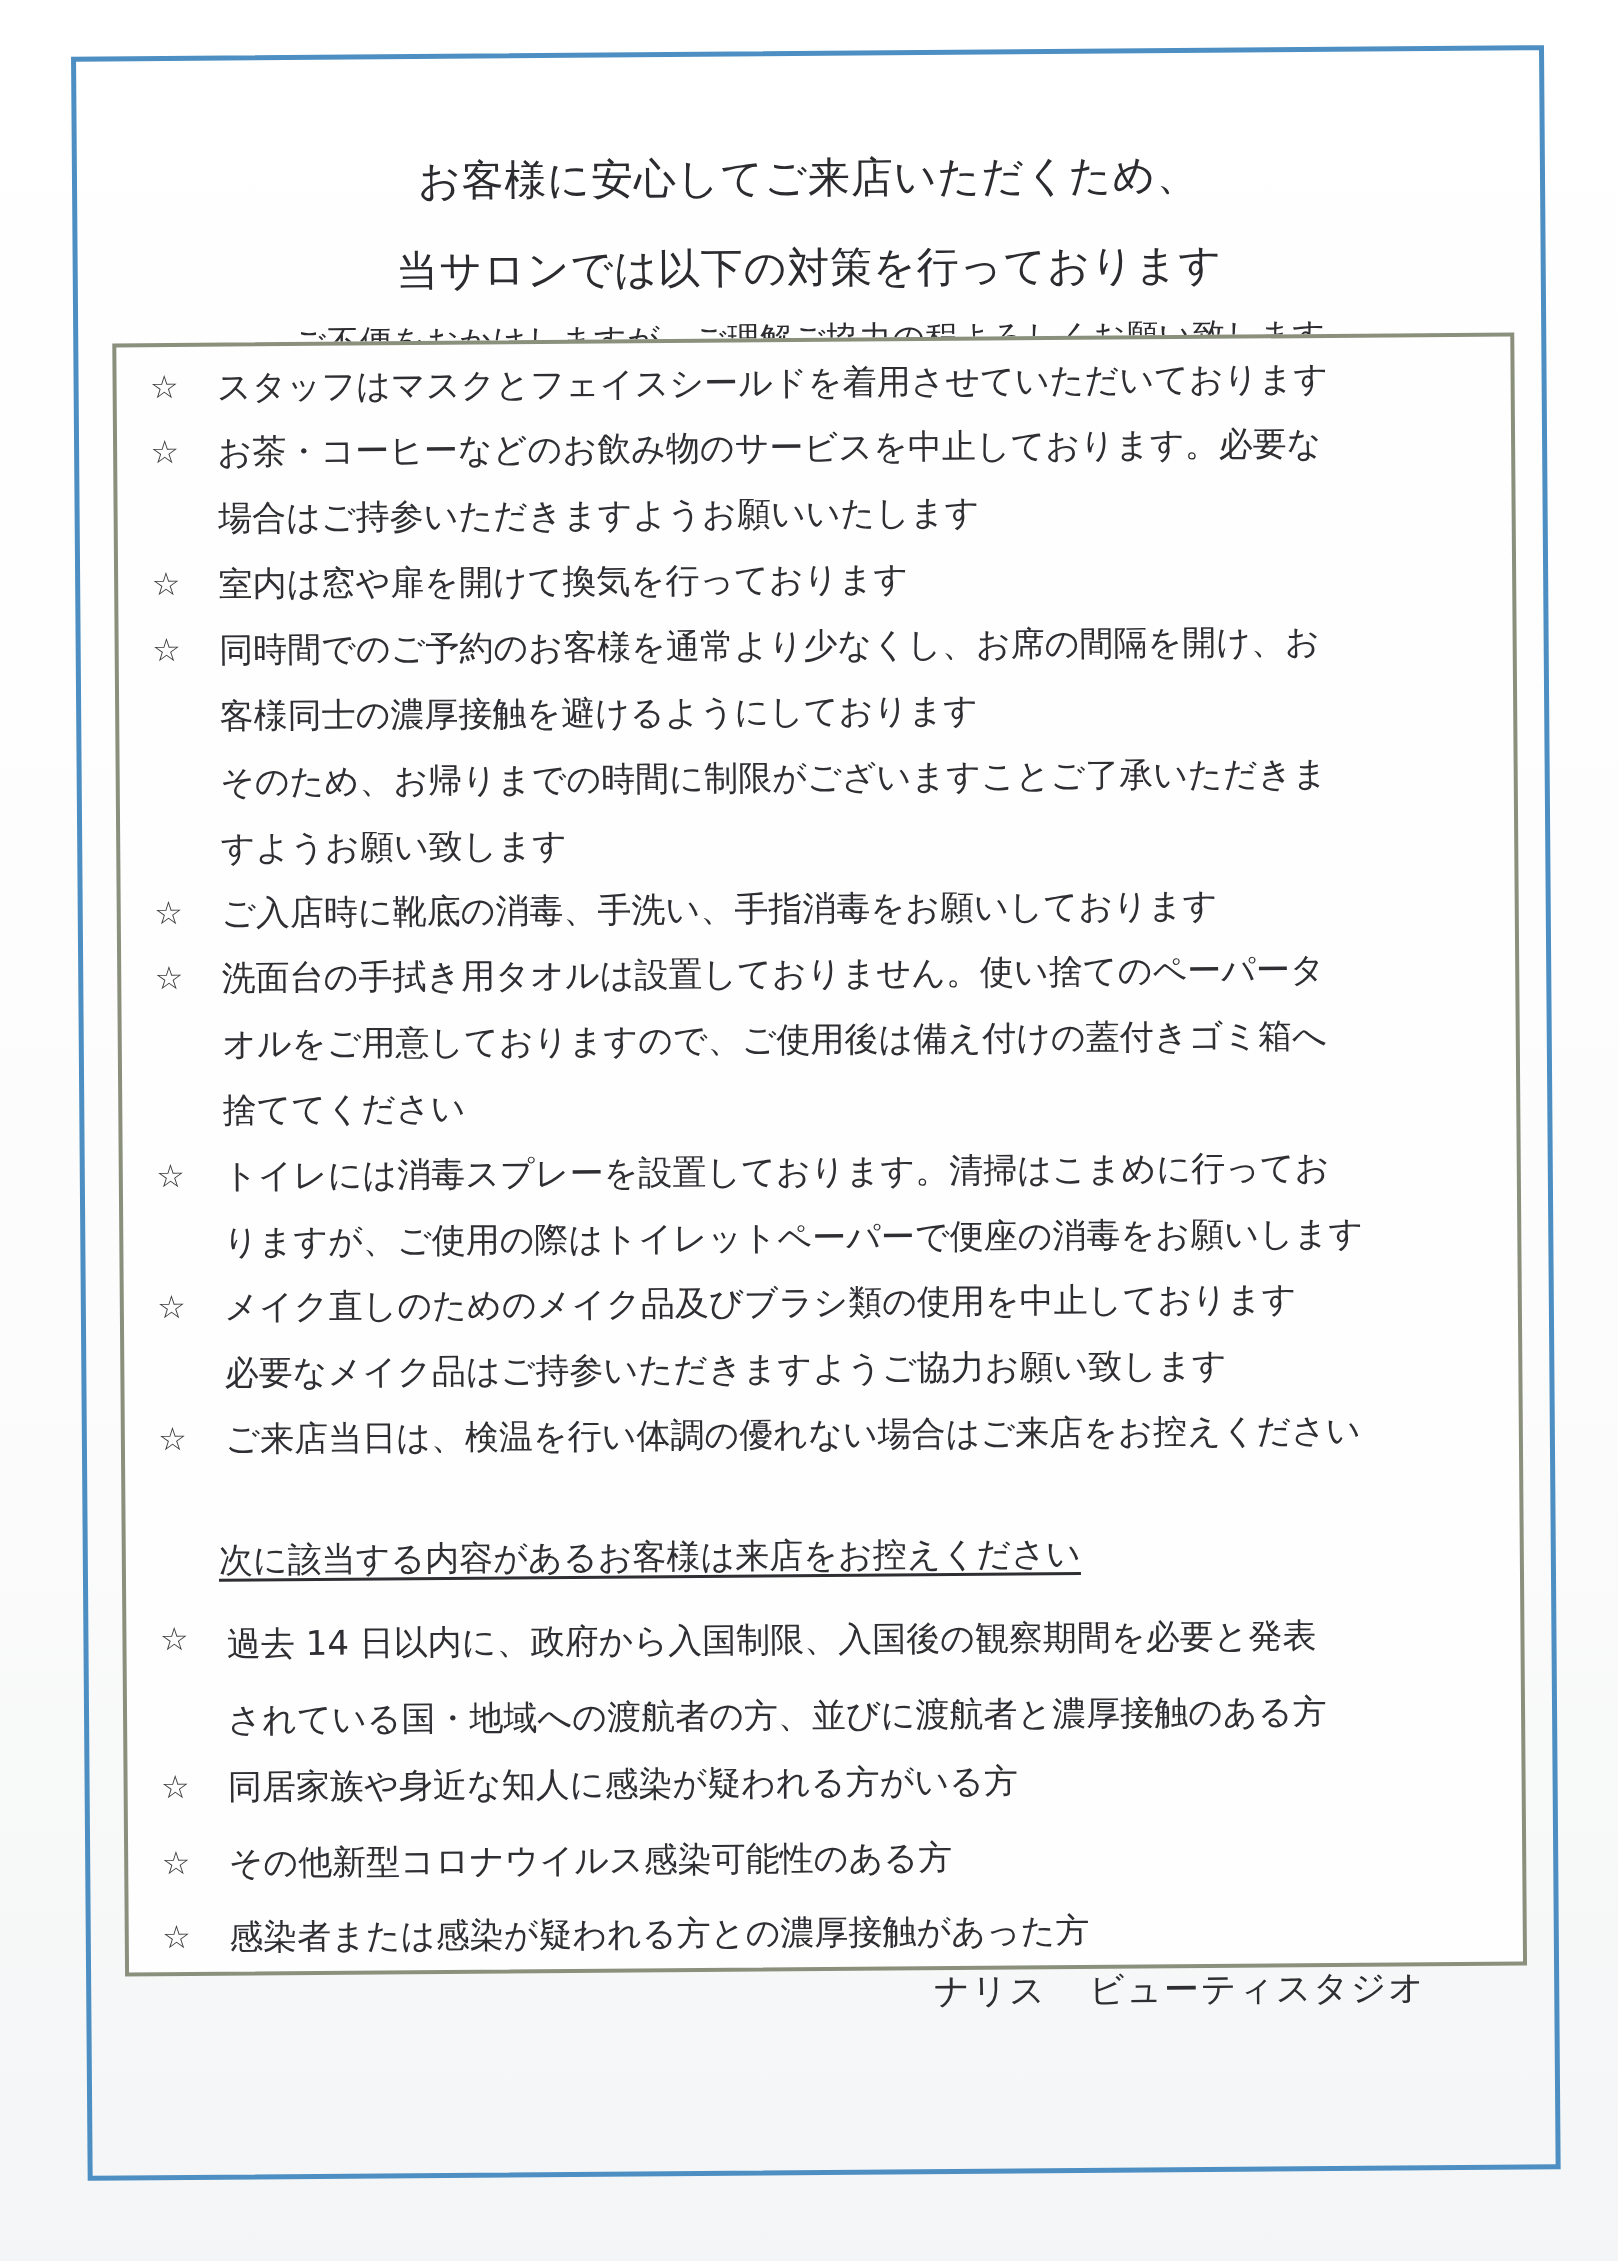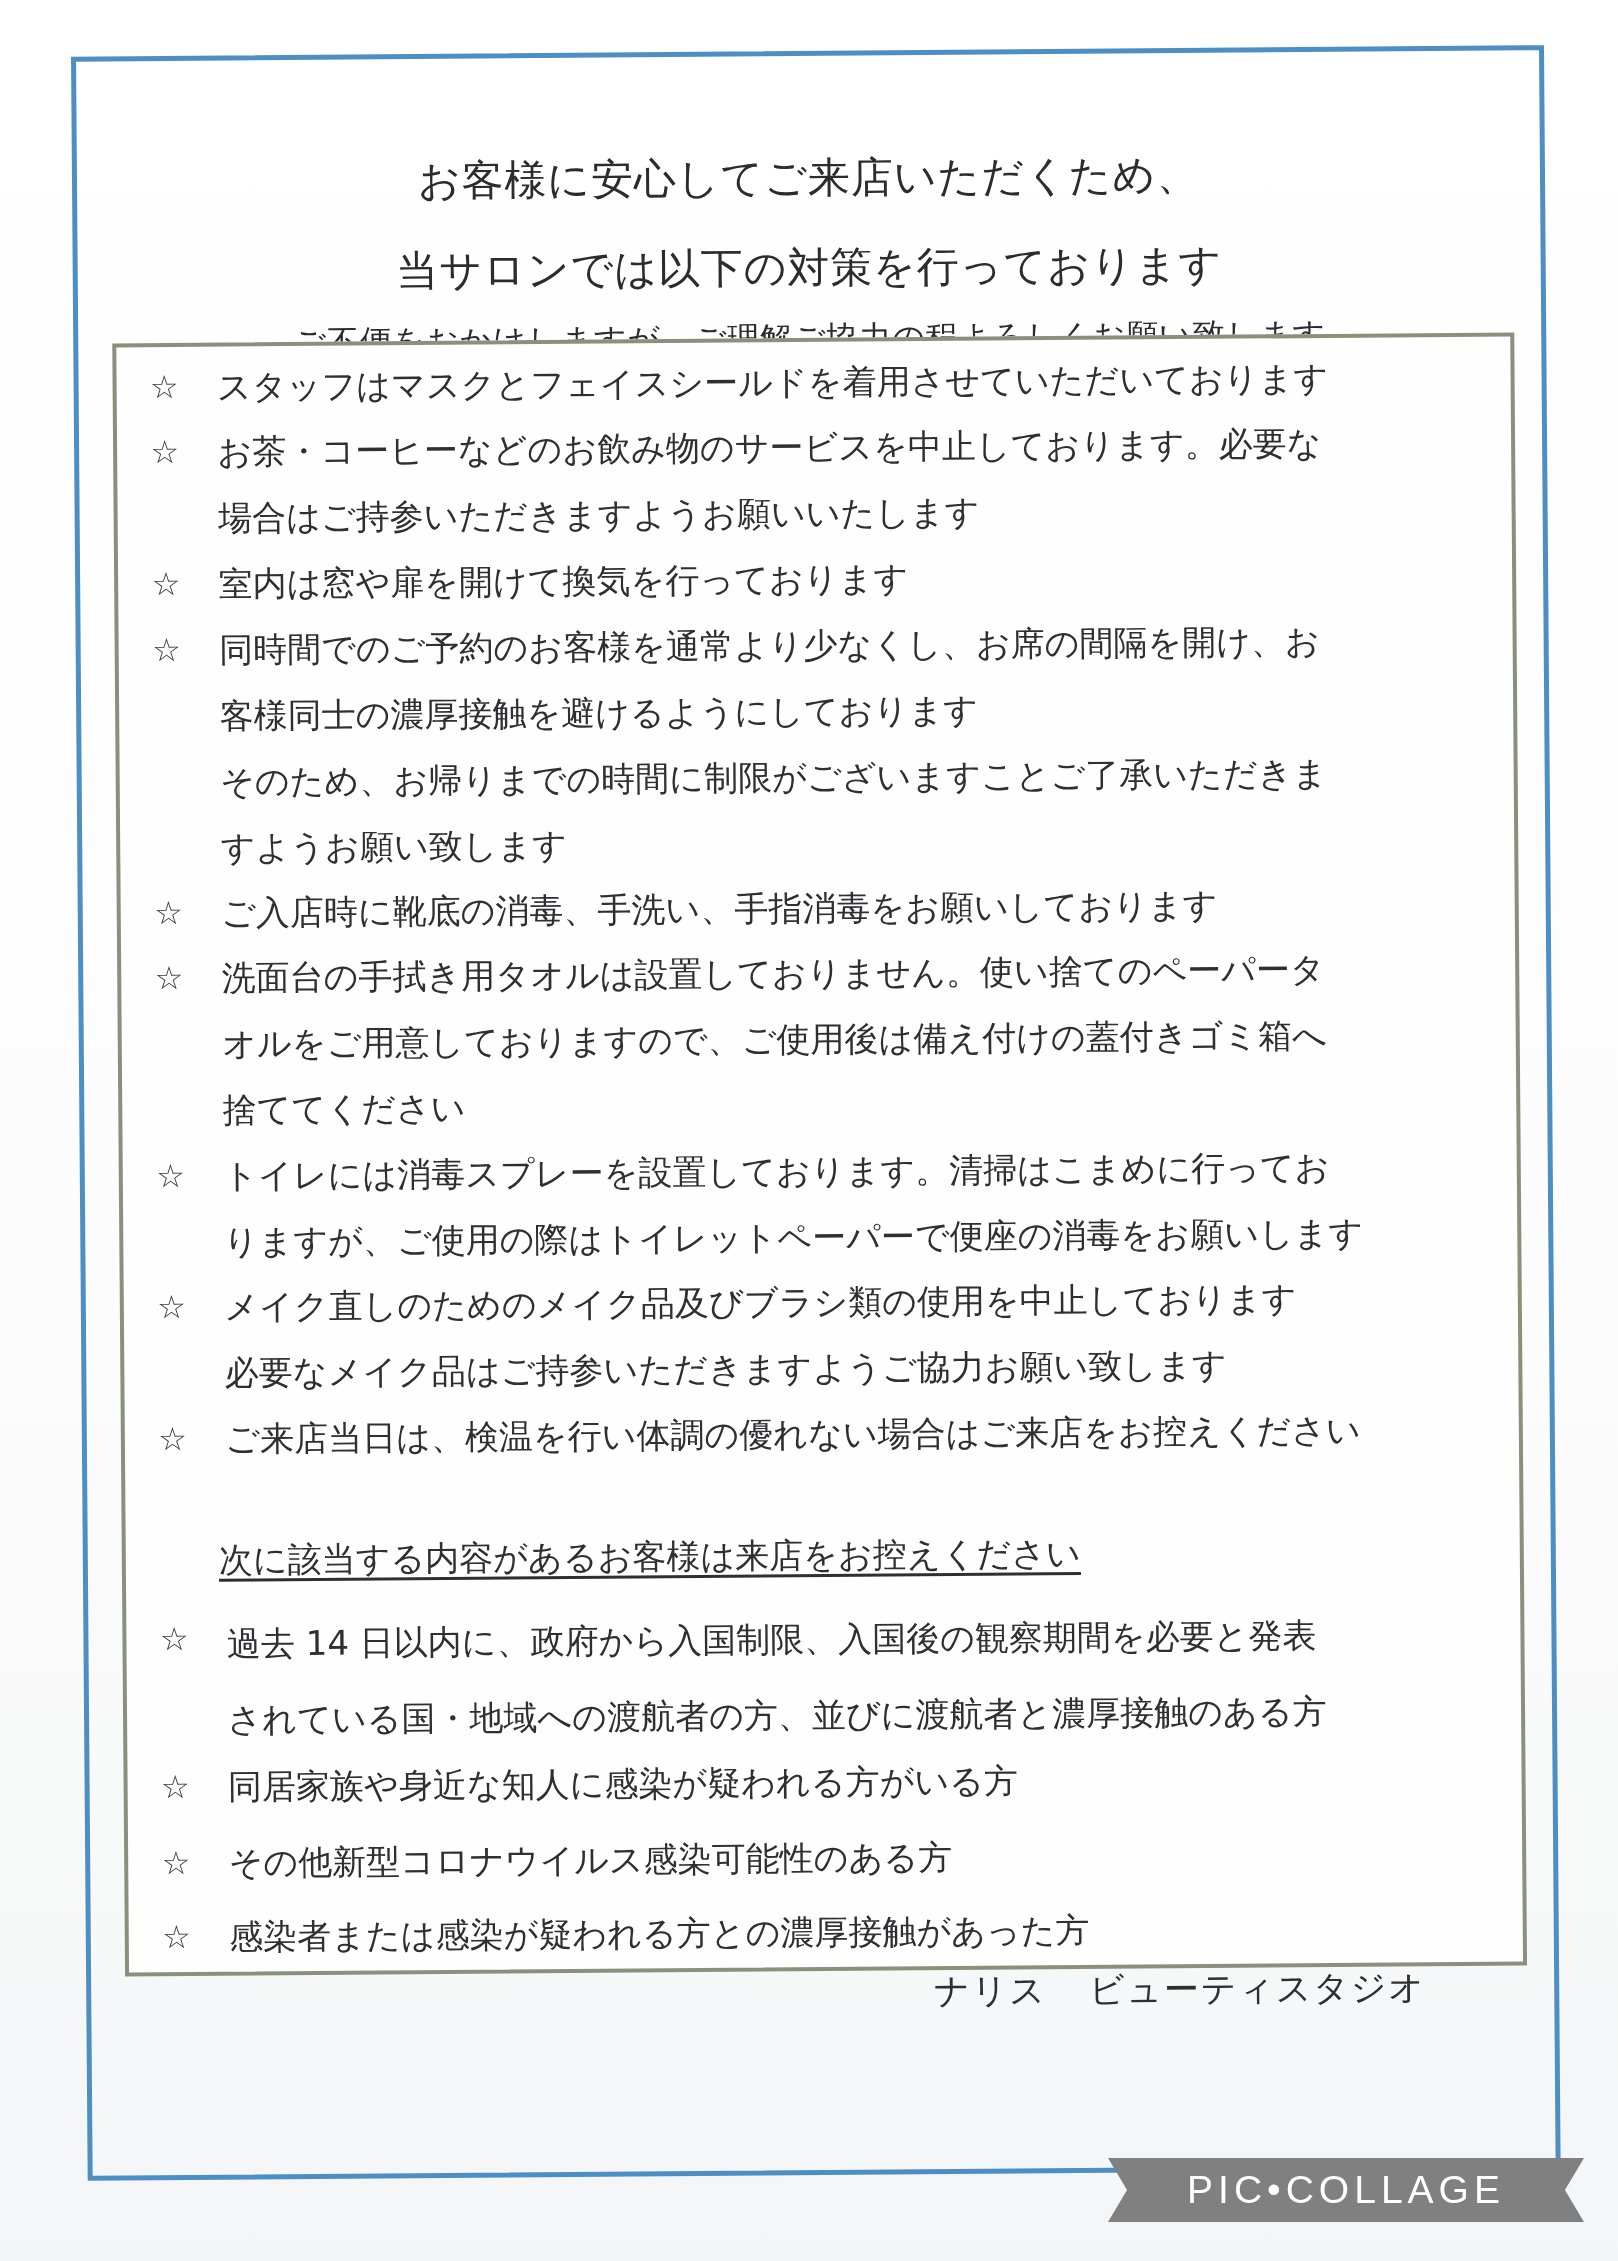--- a/index.html
+++ b/index.html
@@ -232,15 +232,14 @@
 
       </div>
     </div>
 
     <div class="signature">
       <span>ナリス</span><span class="gap"></span><span>ビューティスタジオ</span>
     </div>
 
   </div>
 
-  <div class="watermark">PIC•COLLAGE</div>
 </div>
 
 
 </body></html>

